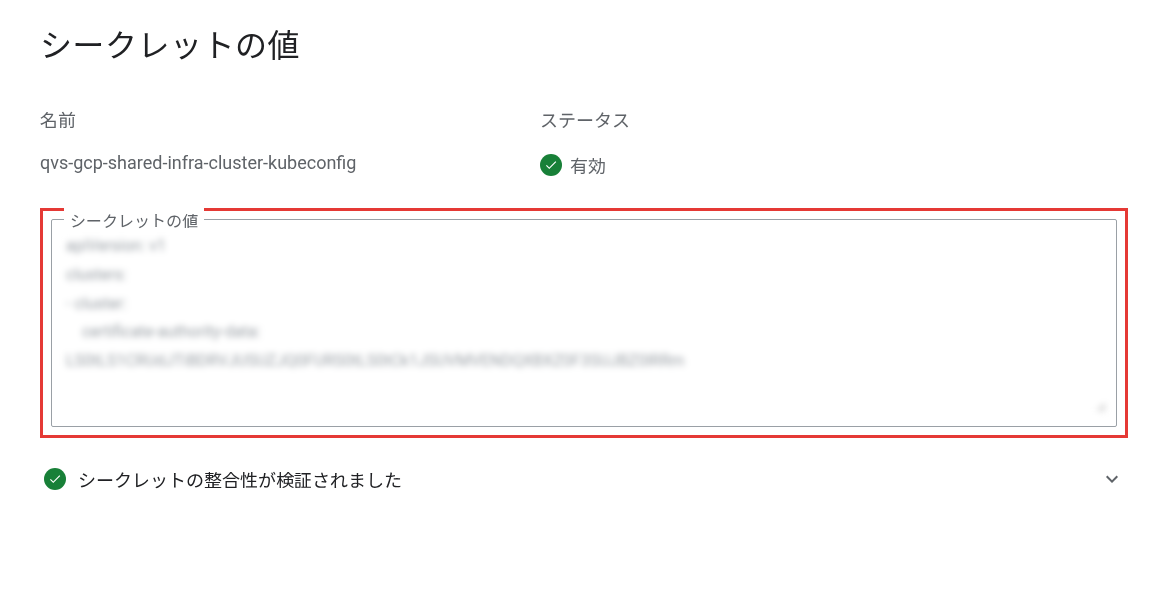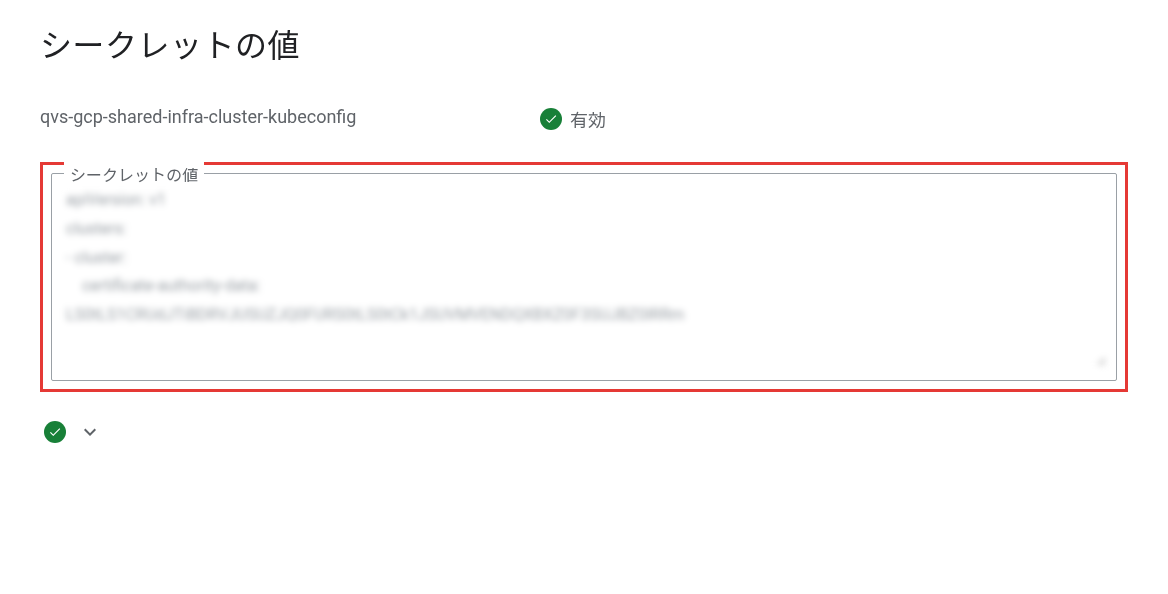--- a/index.html
+++ b/index.html
@@ -111,23 +111,25 @@
       cursor: pointer;
     }
   </style>
 </head>
 <body>
 
 <h1 class="page-title">シークレットの値</h1>
 
 <div class="meta-row">
   <div class="meta-col name">
+    <div class="meta-label">名前</div>
     <div class="meta-value">qvs-gcp-shared-infra-cluster-kubeconfig</div>
   </div>
   <div class="meta-col status">
+    <div class="meta-label">ステータス</div>
     <div class="meta-value">
       <span class="check-circle">
         <svg viewBox="0 0 24 24">
             <path d="M9 16.17L4.83 12l-1.42 1.41L9 19 21 7l-1.41-1.41z"></path>
           </svg>
       </span>
       <span>有効</span>
     </div>
   </div>
 </div>
@@ -142,16 +144,17 @@
 LS0tLS1CRUdJTiBDRVJUSUZJQ0FURS0tLS0tCk1JSUVMVENDQXBXZ0F3SUJBZ0lRRm</textarea>
   </div>
 </div>
 
 <div class="integrity-row">
   <span class="check-circle">
     <svg viewBox="0 0 24 24">
         <path d="M9 16.17L4.83 12l-1.42 1.41L9 19 21 7l-1.41-1.41z"></path>
       </svg>
   </span>
+  <span class="integrity-text">シークレットの整合性が検証されました</span>
   <svg class="chevron" viewBox="0 0 24 24">
     <path d="M7.41 8.59L12 13.17l4.59-4.58L18 10l-6 6-6-6 1.41-1.41z"></path>
   </svg>
 </div>
 
 </body></html>

